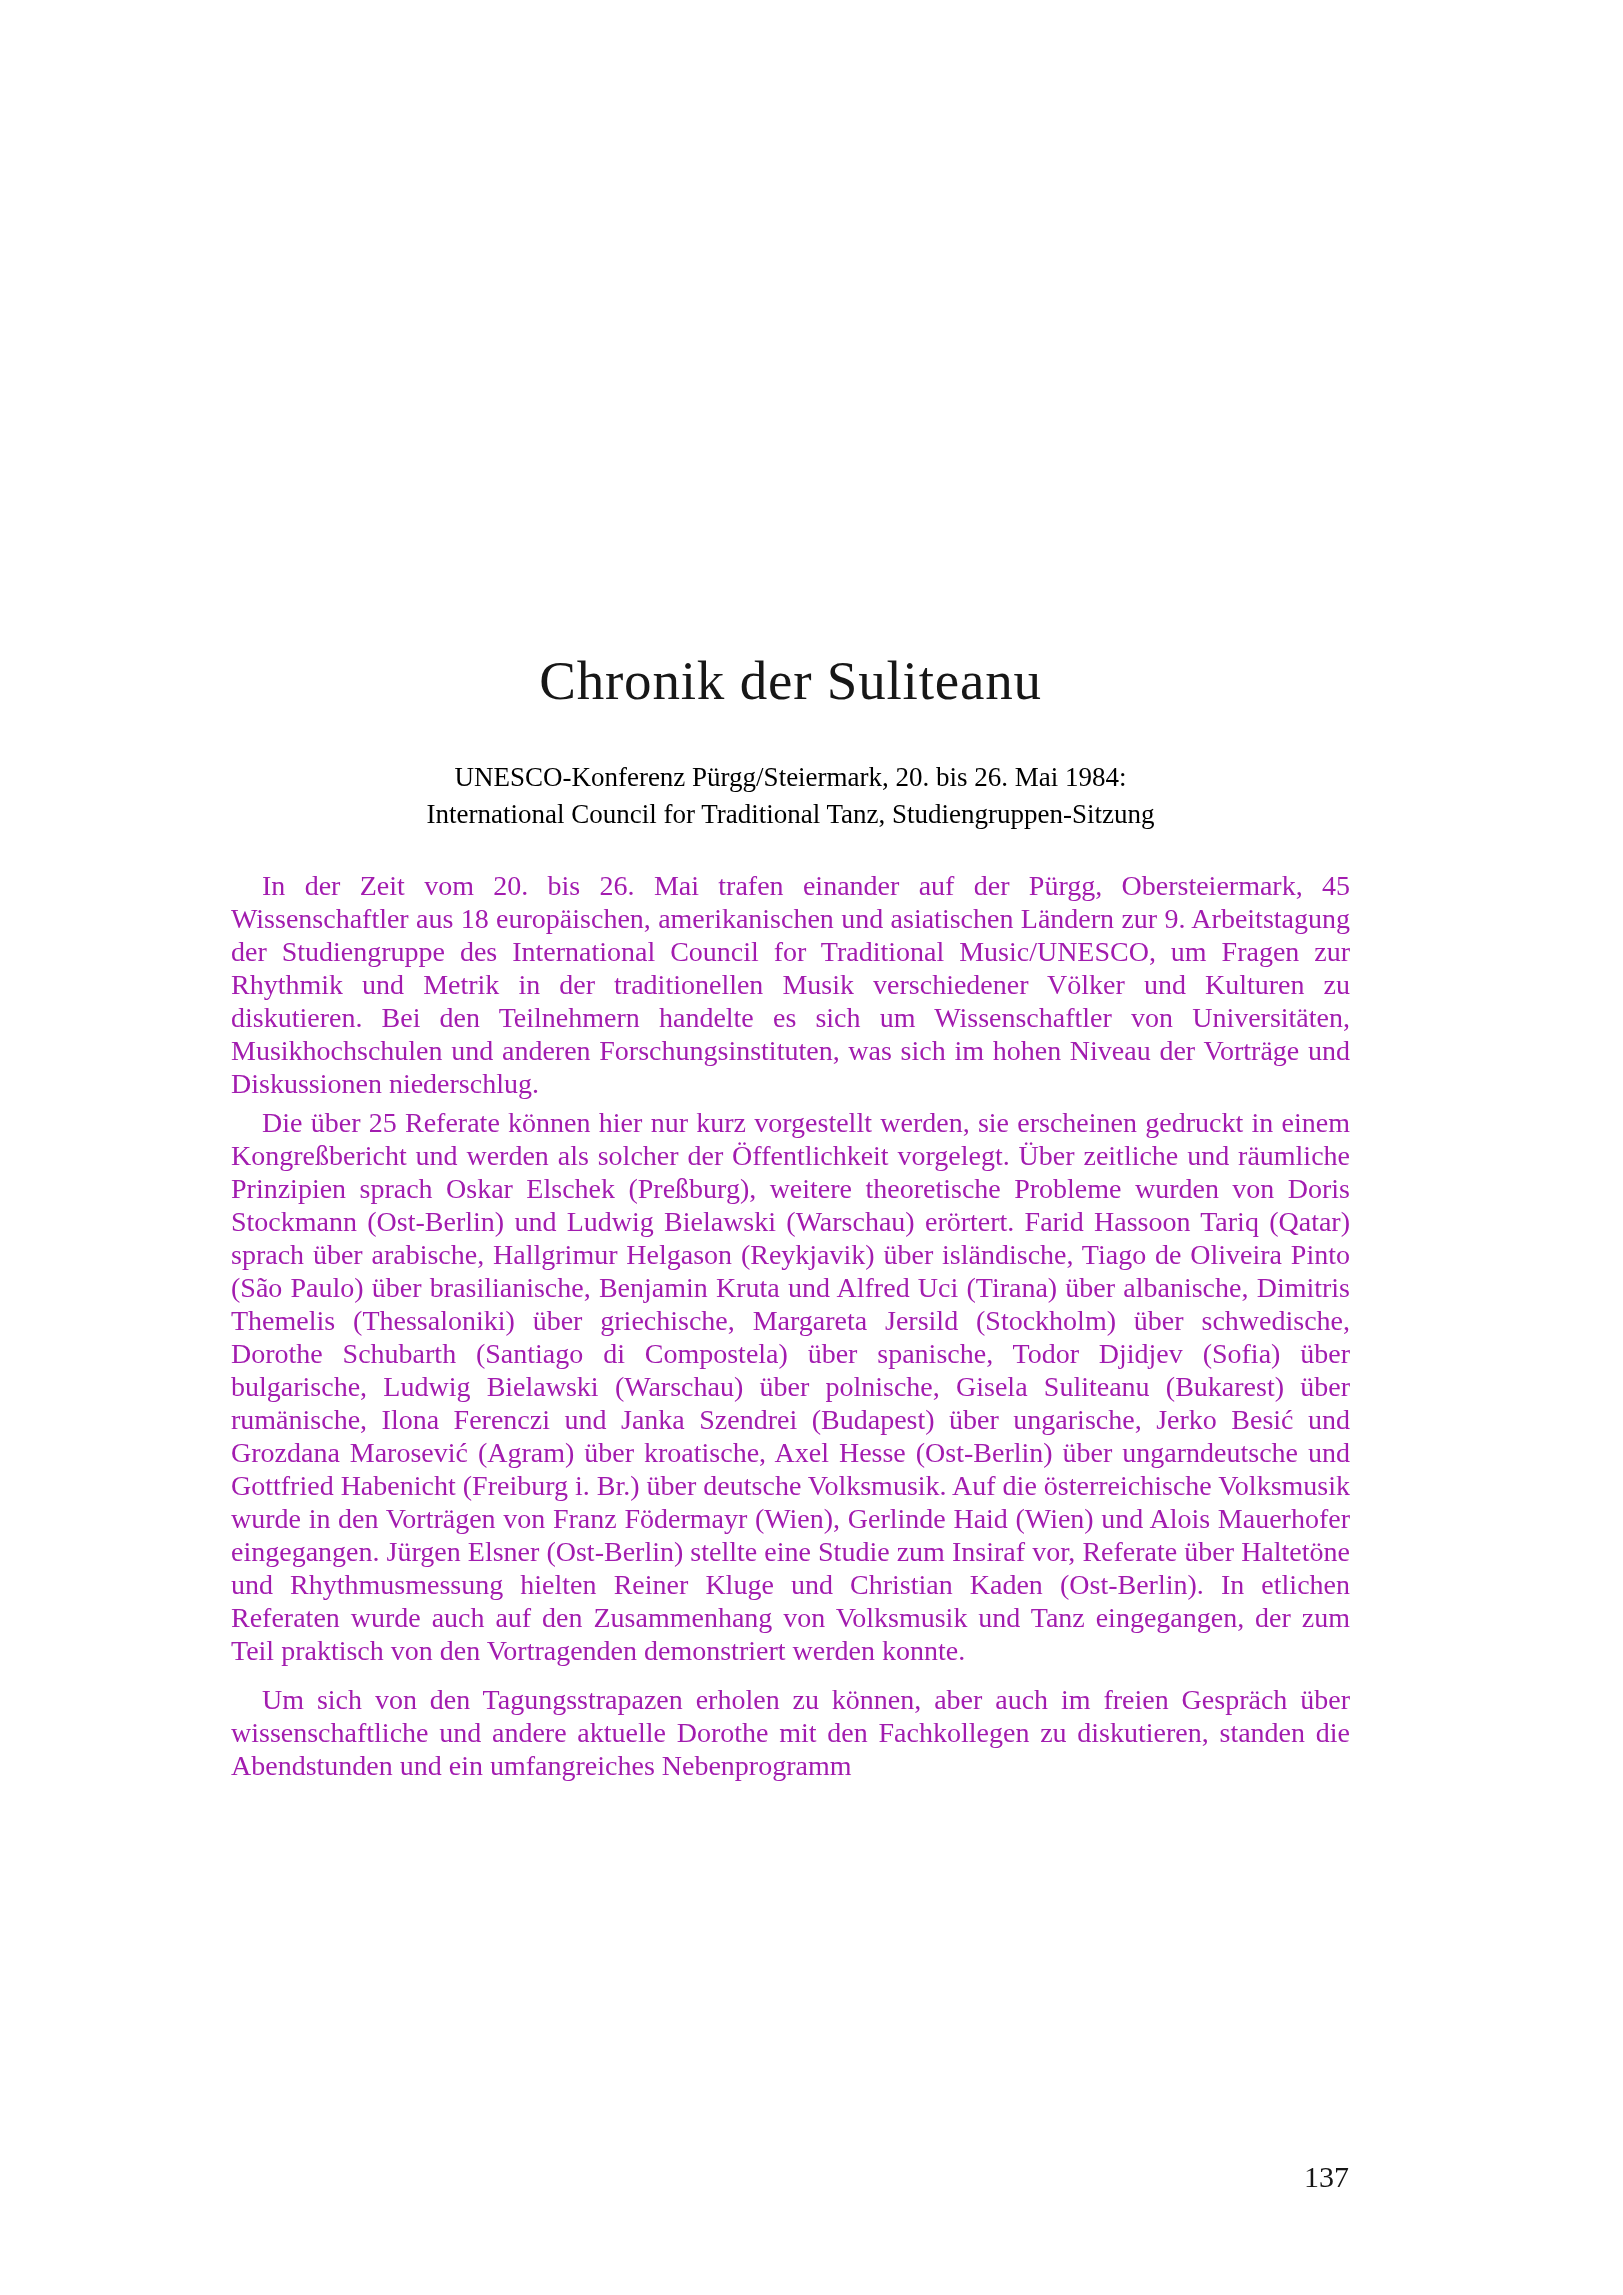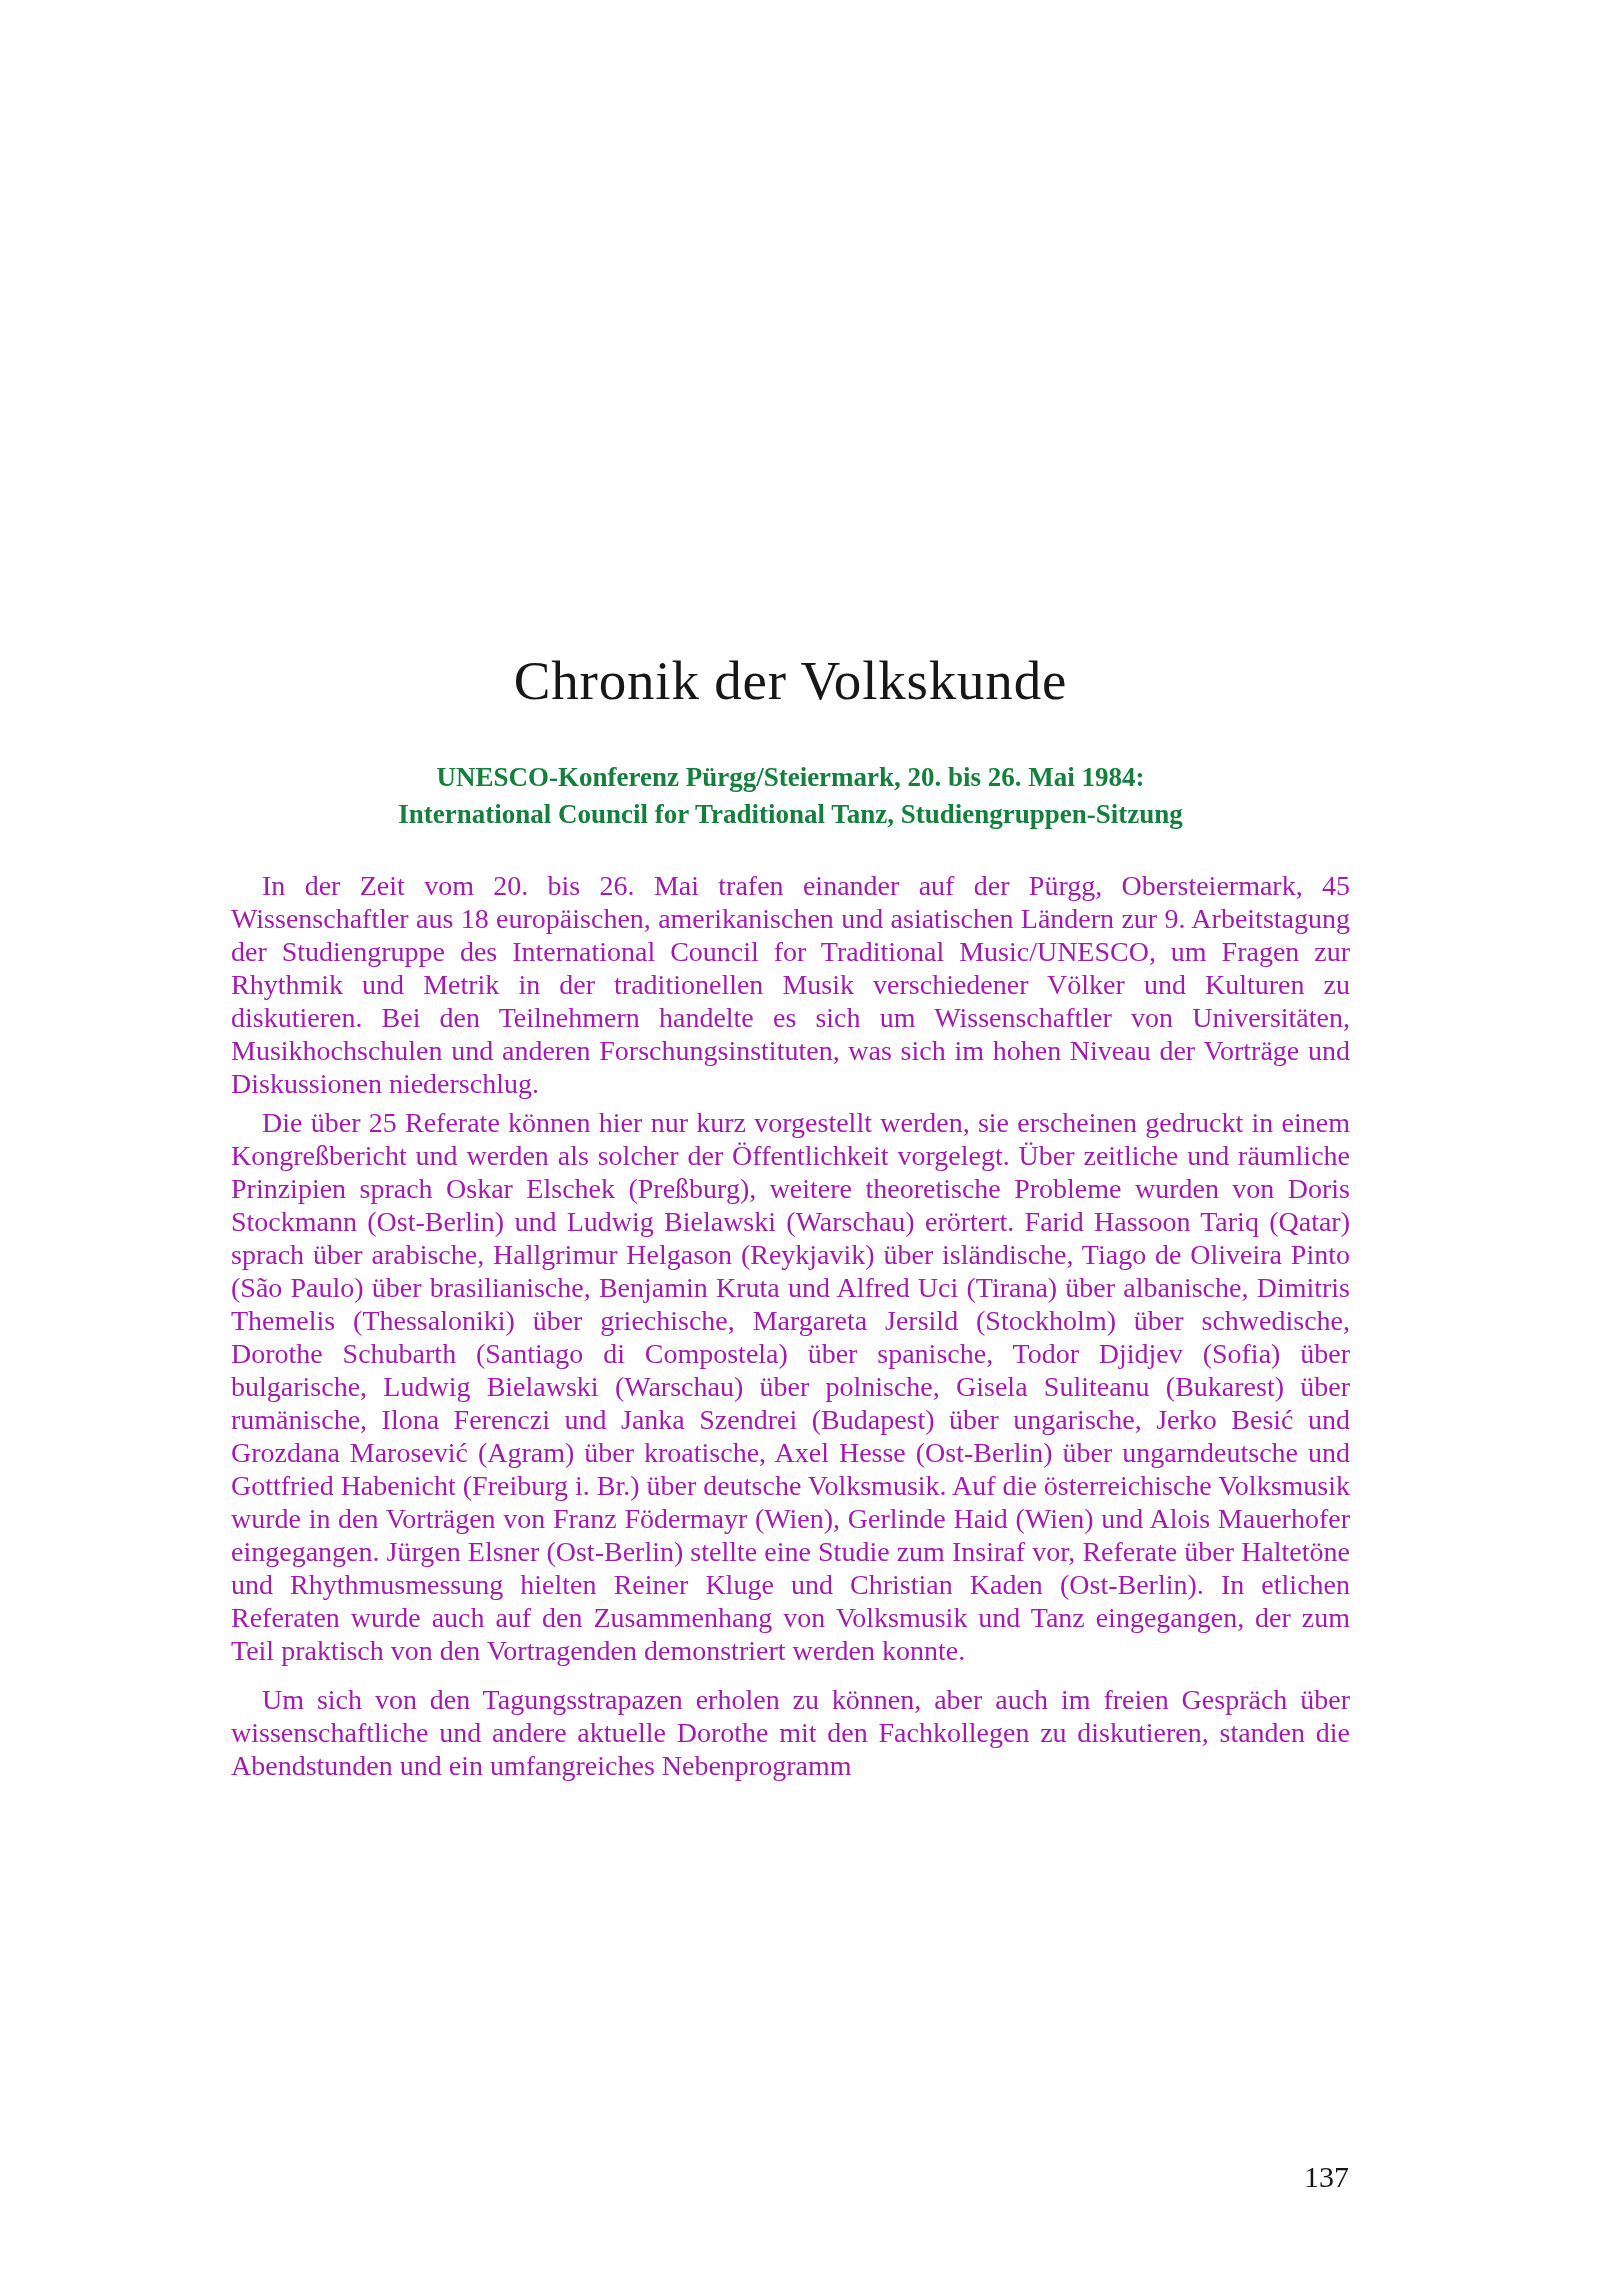--- a/index.html
+++ b/index.html
@@ -32,24 +32,24 @@
     font-size: 55px;
     line-height: 63px;
     font-weight: 400;
     text-align: center;
     letter-spacing: 0.8px;
     color: #171717;
   }
   .doc-heading {
     margin-top: 47px;
     text-align: center;
-    font-weight: 700;
+    font-weight: 400;
     font-size: 27px;
     line-height: 37px;
-    color: #15803d;
+    color: #000000;
   }
   .body-text {
     margin-top: 36px;
     font-size: 28px;
     line-height: 33px;
     text-align: justify;
     color: #a21caf;
   }
   .body-text p {
     margin: 0;
@@ -69,21 +69,21 @@
     line-height: 32px;
     color: #161616;
   }
 </style>
 </head>
 <body>
 
 <div class="page">
   <div class="content">
 
-    <h1 class="doc-title">Chronik der Volkskunde</h1>
+    <h1 class="doc-title">Chronik der Suliteanu</h1>
 
     <div class="doc-heading">
       <div>UNESCO-Konferenz Pürgg/Steiermark, 20. bis 26. Mai 1984:</div>
       <div>International Council for Traditional Tanz, Studiengruppen-Sitzung</div>
     </div>
 
     <div class="body-text">
       <p>In der Zeit vom 20. bis 26. Mai trafen einander auf der Pürgg, Obersteiermark, 45 Wissenschaftler aus 18 europäischen, amerikanischen und asiatischen Ländern zur 9. Arbeitstagung der Studiengruppe des International Council for Traditional Music/UNESCO, um Fragen zur Rhythmik und Metrik in der traditionellen Musik verschiedener Völker und Kulturen zu diskutieren. Bei den Teilnehmern handelte es sich um Wissenschaftler von Universitäten, Musikhochschulen und anderen Forschungsinstituten, was sich im hohen Niveau der Vorträge und Diskussionen niederschlug.</p>
       <p>Die über 25 Referate können hier nur kurz vorgestellt werden, sie erscheinen gedruckt in einem Kongreßbericht und werden als solcher der Öffentlichkeit vorgelegt. Über zeitliche und räumliche Prinzipien sprach Oskar Elschek (Preßburg), weitere theoretische Probleme wurden von Doris Stockmann (Ost-Berlin) und Ludwig Bielawski (Warschau) erörtert. Farid Hassoon Tariq (Qatar) sprach über arabische, Hallgrimur Helgason (Reykjavik) über isländische, Tiago de Oliveira Pinto (São Paulo) über brasilianische, Benjamin Kruta und Alfred Uci (Tirana) über albanische, Dimitris Themelis (Thessaloniki) über griechische, Margareta Jersild (Stockholm) über schwedische, Dorothe Schubarth (Santiago di Compostela) über spanische, Todor Djidjev (Sofia) über bulgarische, Ludwig Bielawski (Warschau) über polnische, Gisela Suliteanu (Bukarest) über rumänische, Ilona Ferenczi und Janka Szendrei (Budapest) über ungarische, Jerko Besić und Grozdana Marosević (Agram) über kroatische, Axel Hesse (Ost-Berlin) über ungarndeutsche und Gottfried Habenicht (Freiburg i. Br.) über deutsche Volksmusik. Auf die österreichische Volksmusik wurde in den Vorträgen von Franz Födermayr (Wien), Gerlinde Haid (Wien) und Alois Mauerhofer eingegangen. Jürgen Elsner (Ost-Berlin) stellte eine Studie zum Insiraf vor, Referate über Haltetöne und Rhythmusmessung hielten Reiner Kluge und Christian Kaden (Ost-Berlin). In etlichen Referaten wurde auch auf den Zusammenhang von Volksmusik und Tanz eingegangen, der zum Teil praktisch von den Vortragenden demonstriert werden konnte.</p>
       <p class="spaced">Um sich von den Tagungsstrapazen erholen zu können, aber auch im freien Gespräch über wissenschaftliche und andere aktuelle Dorothe mit den Fachkollegen zu diskutieren, standen die Abendstunden und ein umfangreiches Nebenprogramm</p>

